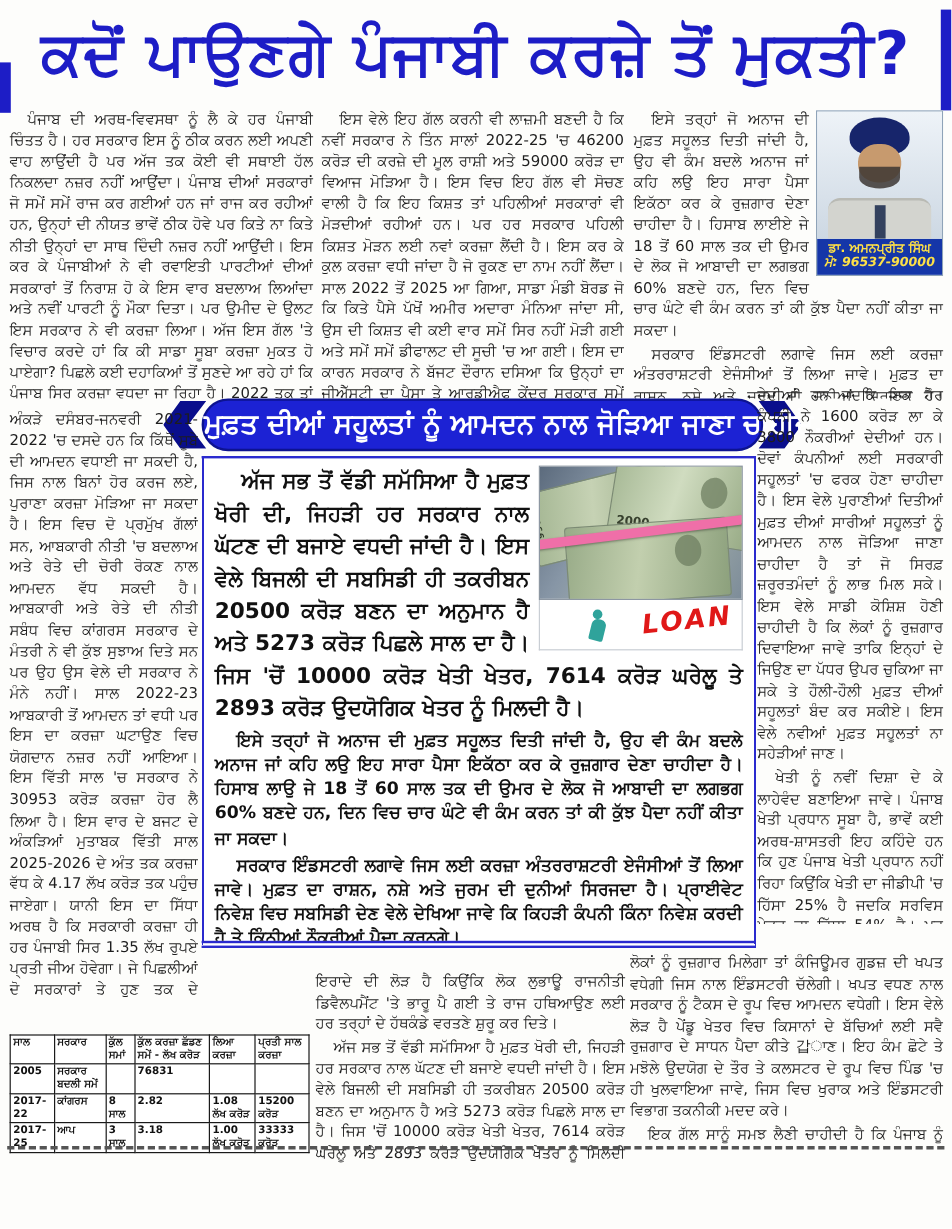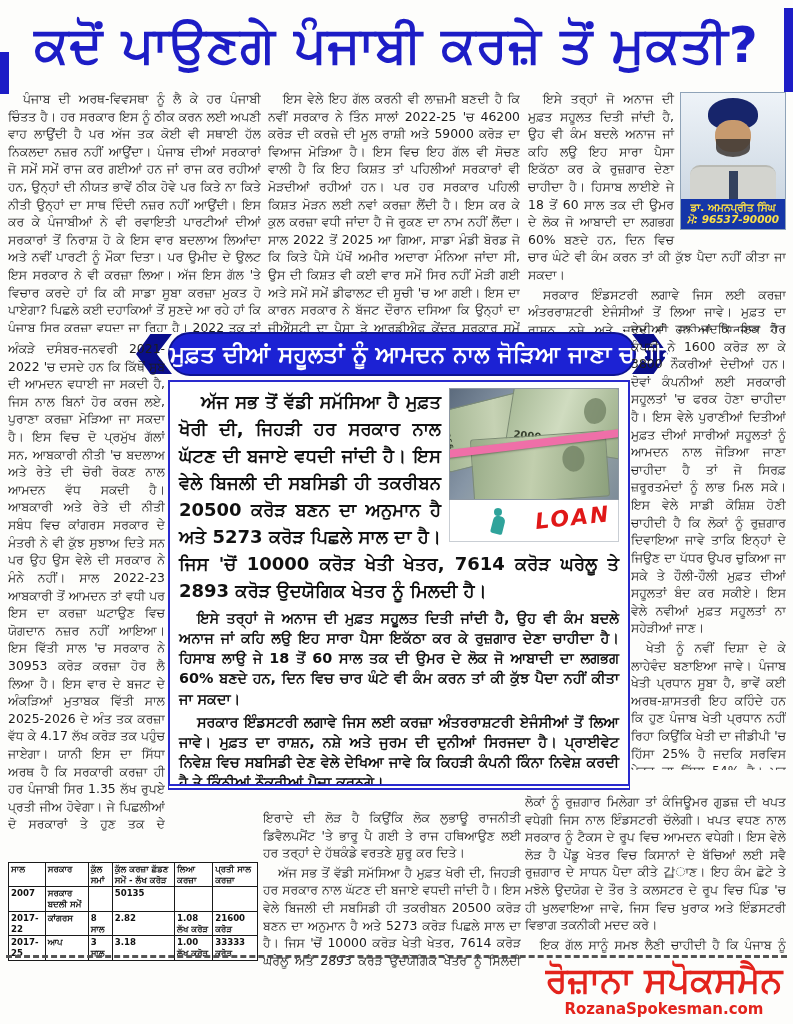--- a/index.html
+++ b/index.html
@@ -211,46 +211,42 @@
         <th>ਸਾਲ</th>
         <th>ਸਰਕਾਰ</th>
         <th>ਕੁੱਲ ਸਮਾਂ</th>
         <th>ਕੁੱਲ ਕਰਜ਼ਾ ਛੱਡਣ ਸਮੇਂ - ਲੱਖ ਕਰੋੜ</th>
         <th>ਲਿਆ ਕਰਜ਼ਾ</th>
         <th>ਪ੍ਰਤੀ ਸਾਲ ਕਰਜ਼ਾ</th>
       </tr>
     </thead>
     <tbody>
       <tr>
-        <td>2007</td>
+        <td>2005</td>
         <td>ਸਰਕਾਰ ਬਦਲੀ ਸਮੇਂ</td>
         <td></td>
-        <td>50135</td>
+        <td>76831</td>
         <td></td>
         <td></td>
       </tr>
       <tr>
         <td>2017-22</td>
         <td>ਕਾਂਗਰਸ</td>
         <td>8 ਸਾਲ</td>
         <td>2.82</td>
         <td>1.08 ਲੱਖ ਕਰੋੜ</td>
-        <td>21600 ਕਰੋੜ</td>
+        <td>15200 ਕਰੋੜ</td>
       </tr>
       <tr>
         <td>2017-25</td>
         <td>ਆਪ</td>
         <td>3 ਸਾਲ</td>
         <td>3.18</td>
         <td>1.00 ਲੱਖ ਕਰੋੜ</td>
         <td>33333 ਕਰੋੜ</td>
       </tr>
     </tbody>
   </table>
 
   <div class="dashed-sep"></div>
 
-  <div class="logo">
-    <div class="logo-pa">ਰੋਜ਼ਾਨਾ ਸਪੋਕਸਮੈਨ</div>
-    <div class="logo-url">RozanaSpokesman.com</div>
-  </div>
 
 </div>
 
 </body></html>

